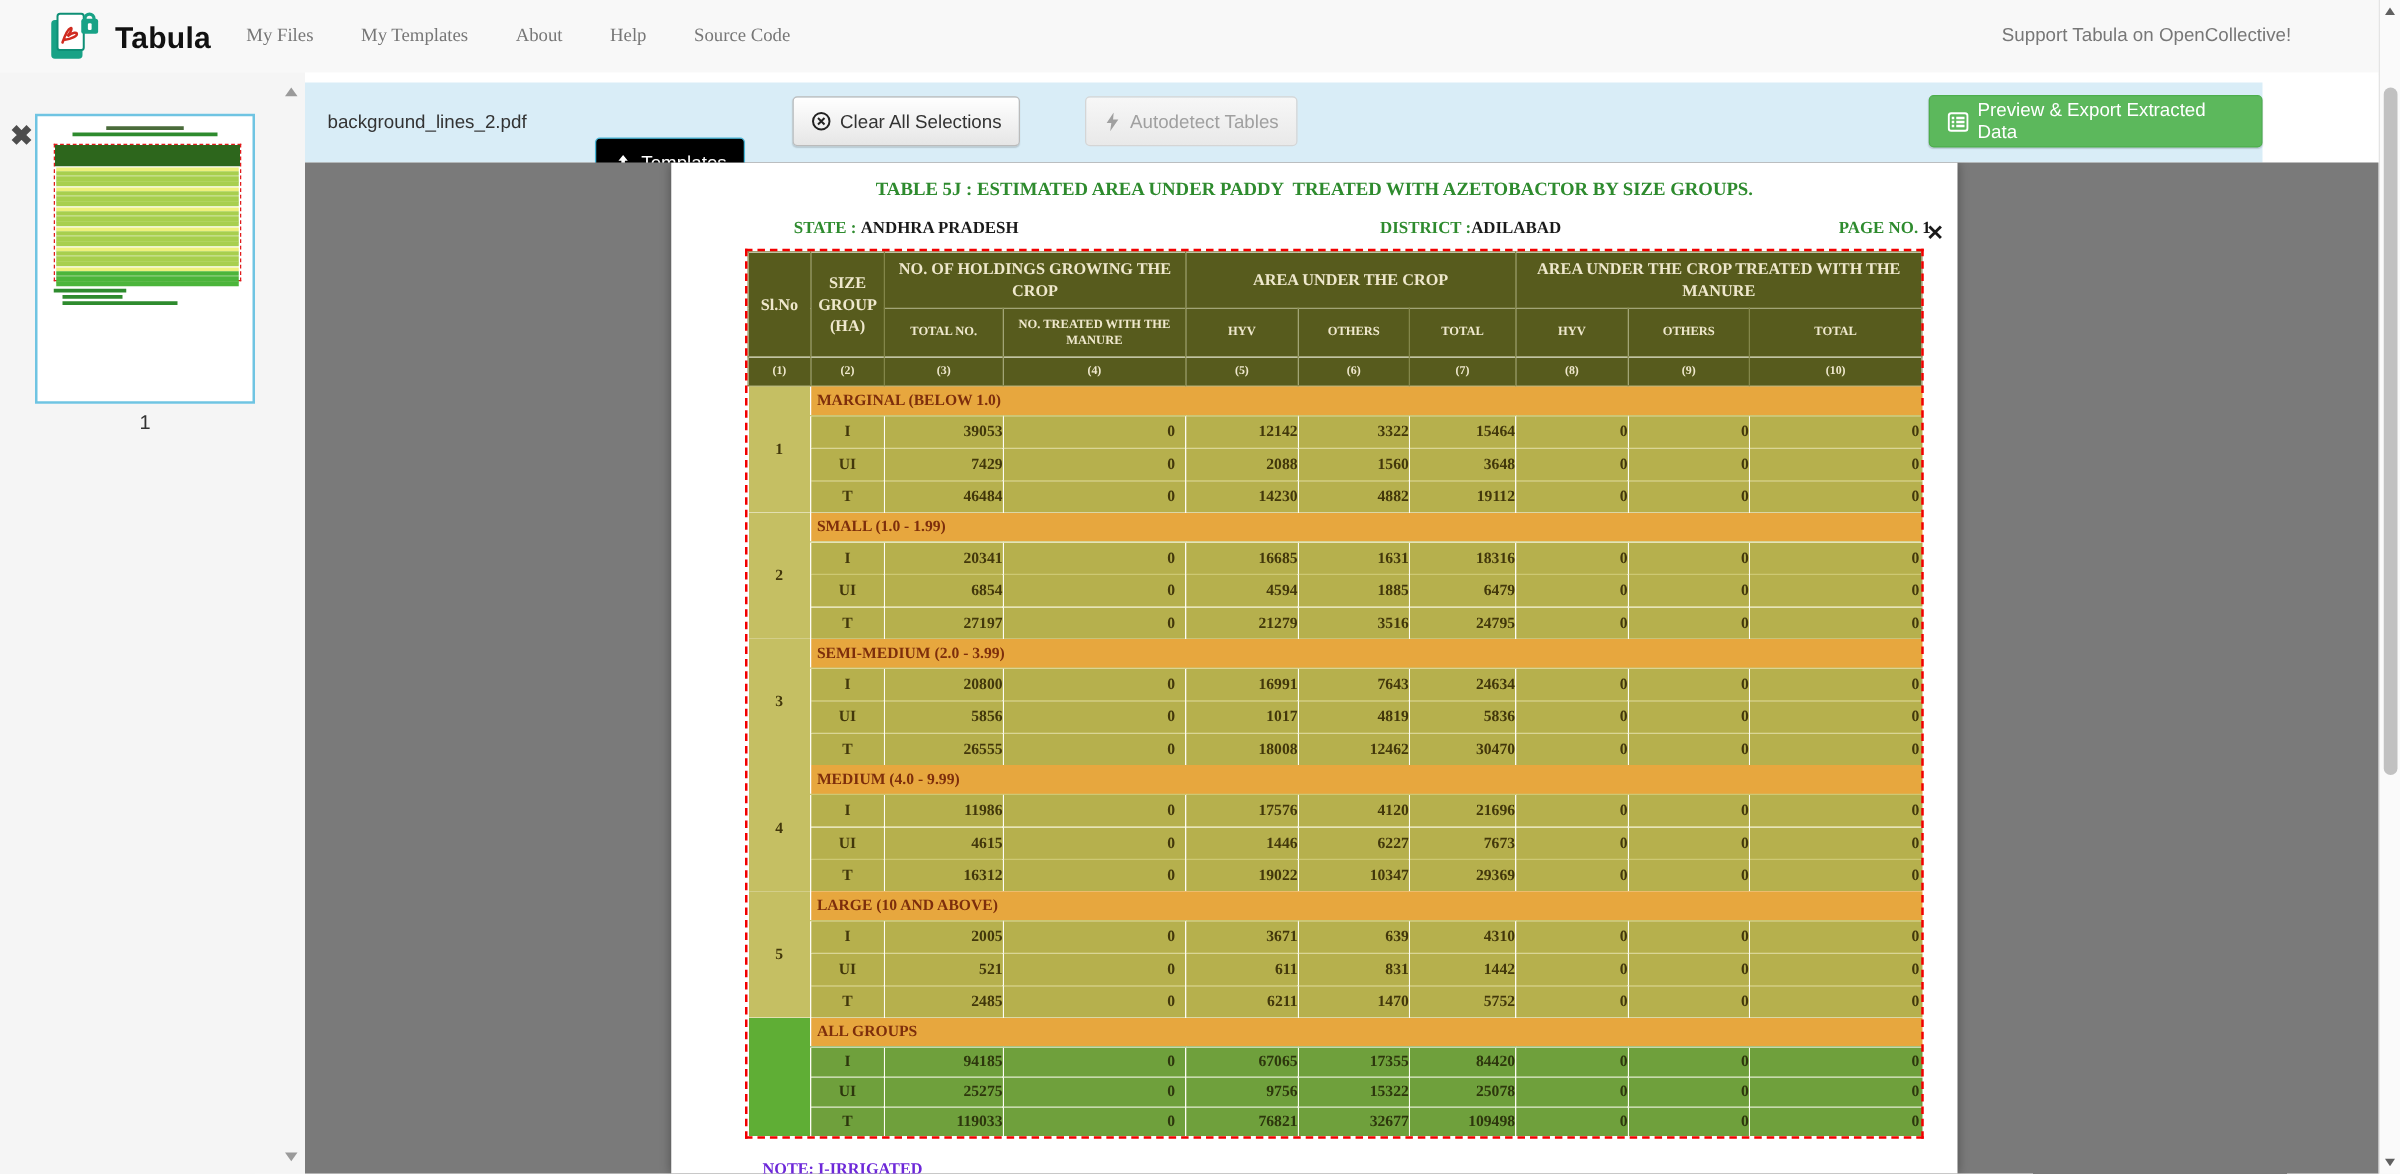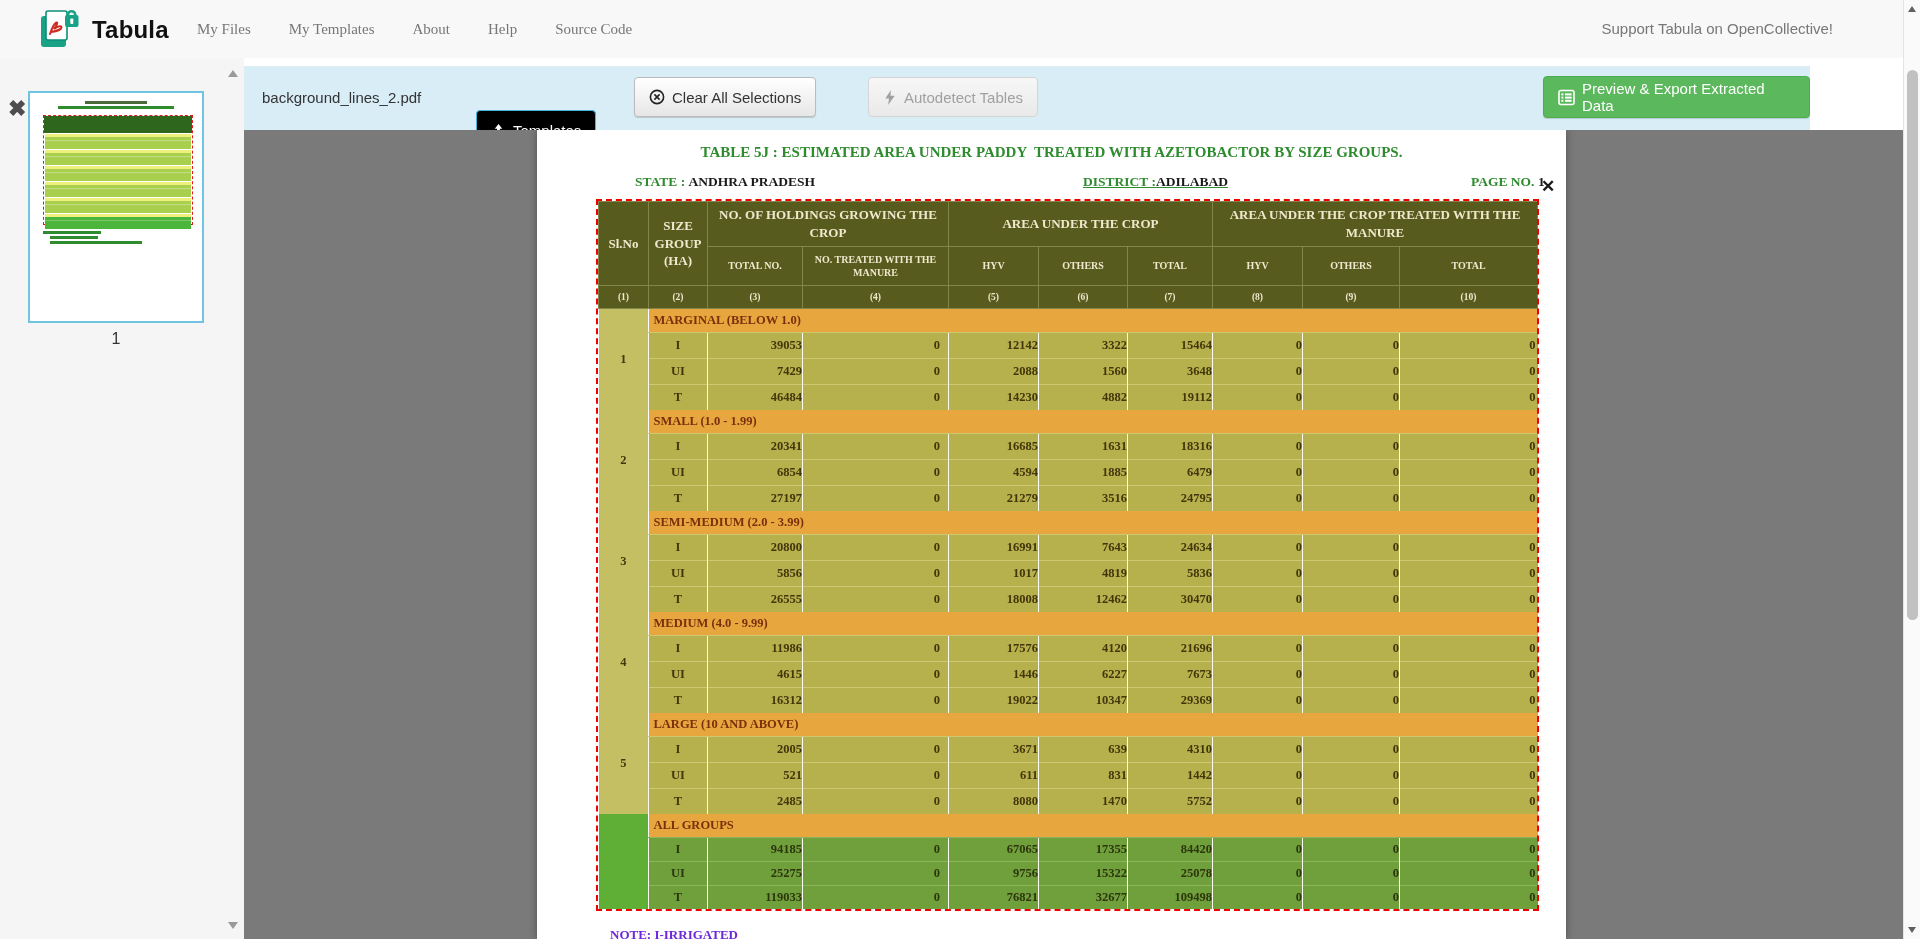--- a/index.html
+++ b/index.html
@@ -37,21 +37,21 @@
   #btn-clear{left:390px;background:linear-gradient(#ffffff,#e6e6e6);border:1px solid #bbb;color:#333;}
   #btn-autodetect{left:624px;background:linear-gradient(#f7f7f7,#e9e9e9);border:1px solid #d5d5d5;color:#a0a0a0;cursor:default;box-shadow:none;}
   #btn-export{left:1299px;top:10px;height:42px;background:#5cb85c;border:1px solid #4cae4c;color:#fff;}
 
   #viewer{position:absolute;left:0;top:72px;width:1659px;height:809px;background:#7a7a7a;overflow:hidden;}
   #page{position:absolute;left:293px;top:0;width:1029px;height:809px;background:#fff;
         box-shadow:0 0 8px rgba(0,0,0,.35);font-family:"Liberation Serif",serif;cursor:crosshair;}
   .doc-title{position:absolute;left:0;top:14px;width:100%;text-align:center;font-size:15px;font-weight:bold;
              color:#2e8b2e;white-space:pre;}
   .doc-meta{position:absolute;top:44px;font-size:13.5px;font-weight:bold;color:#2e8b2e;white-space:pre;text-align:center;}
-  .meta-state{left:98px;} .meta-district{left:546px;text-decoration:underline;} .meta-page{left:888px;margin-left:46px;}
+  .meta-state{left:98px;} .meta-district{left:567px;} .meta-page{left:888px;margin-left:46px;}
   .doc-meta b{color:#1a1a1a;}
   .sel-close{position:absolute;left:1004px;top:48px;font-size:17px;font-weight:bold;color:#1a1a1a;
              font-family:"Liberation Sans",sans-serif;cursor:pointer;line-height:1;}
   .doc-note{position:absolute;left:73px;top:796px;font-size:13px;font-weight:bold;color:#6d28d9;line-height:18px;}
   .doc-note .l2{margin-left:30px;}
 
   
   .tablewrap{position:absolute;left:61px;top:71px;width:939px;}
   .sel-overlay{position:absolute;left:-2px;top:-2px;right:-2px;bottom:-2px;border:2px dashed #f20000;pointer-events:none;}
   table.pdf{border-collapse:collapse;table-layout:fixed;width:939px;font-family:"Liberation Serif",serif;font-weight:bold;}
@@ -441,21 +441,21 @@
                   <td class="val c6">831</td>
                   <td class="val c7">1442</td>
                   <td class="val c8">0</td>
                   <td class="val c9">0</td>
                   <td class="val c10">0</td>
                 </tr>
                 <tr class="data">
                   <td class="rowtype">T</td>
                   <td class="val c3">2485</td>
                   <td class="val c4">0</td>
-                  <td class="val c5">8080</td>
+                  <td class="val c5">6211</td>
                   <td class="val c6">1470</td>
                   <td class="val c7">5752</td>
                   <td class="val c8">0</td>
                   <td class="val c9">0</td>
                   <td class="val c10">0</td>
                 </tr>
                 <tr class="glabel allg">
                   <td rowspan="4" class="slno all"></td>
                   <td colspan="9" class="label">ALL GROUPS</td>
                 </tr>

